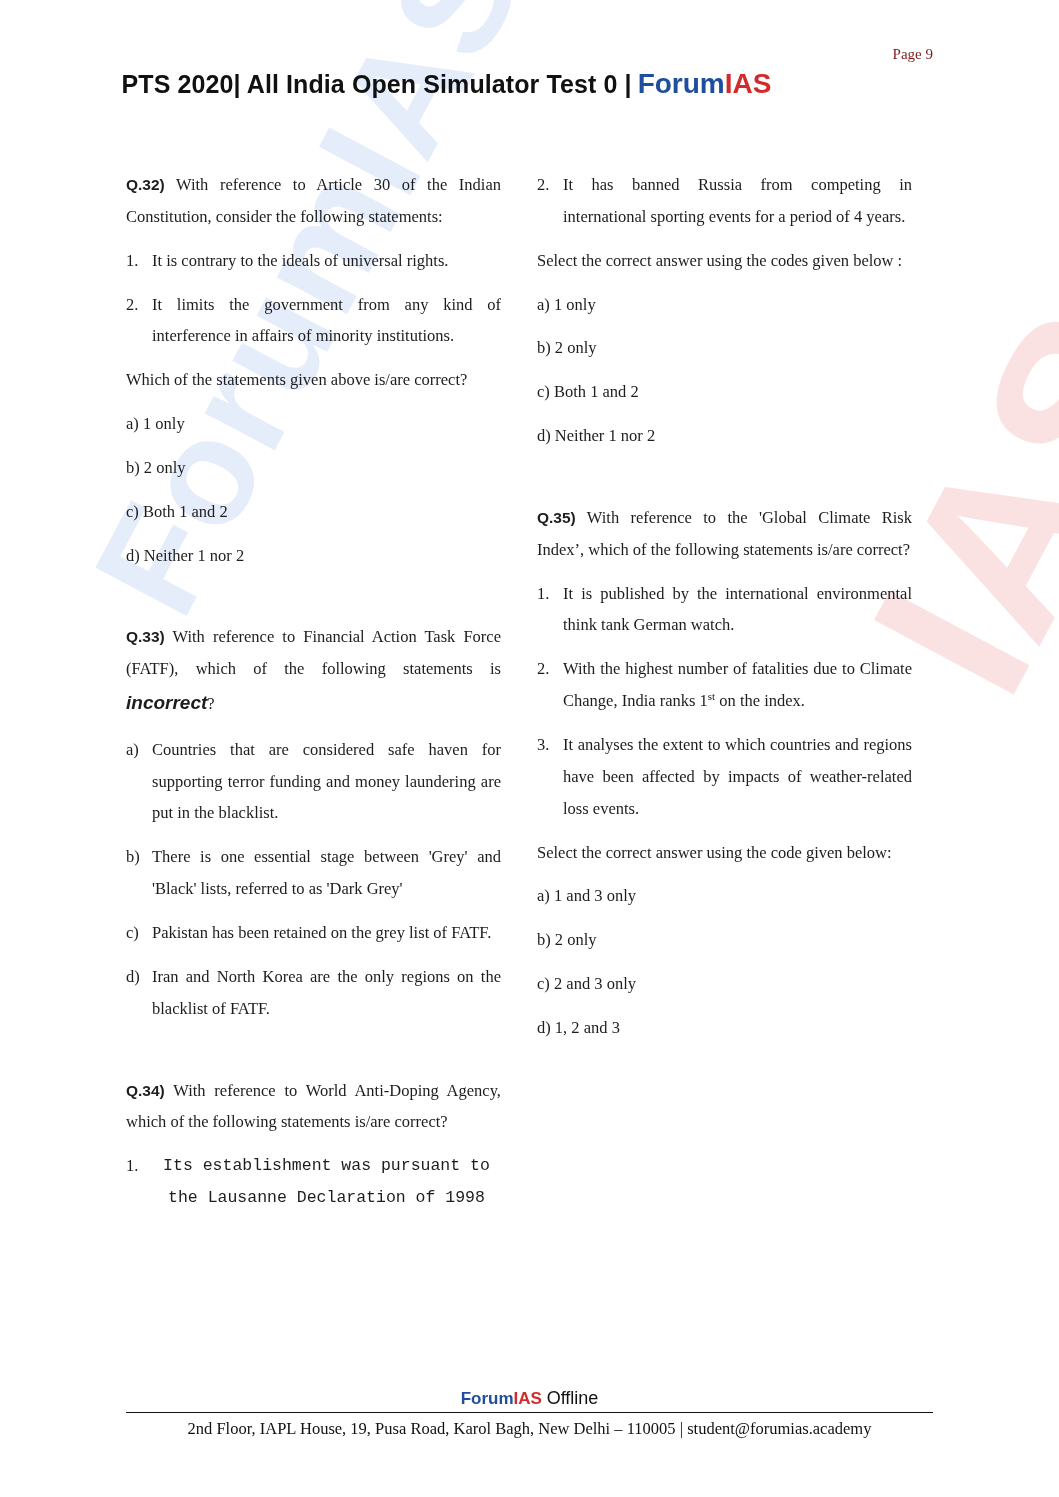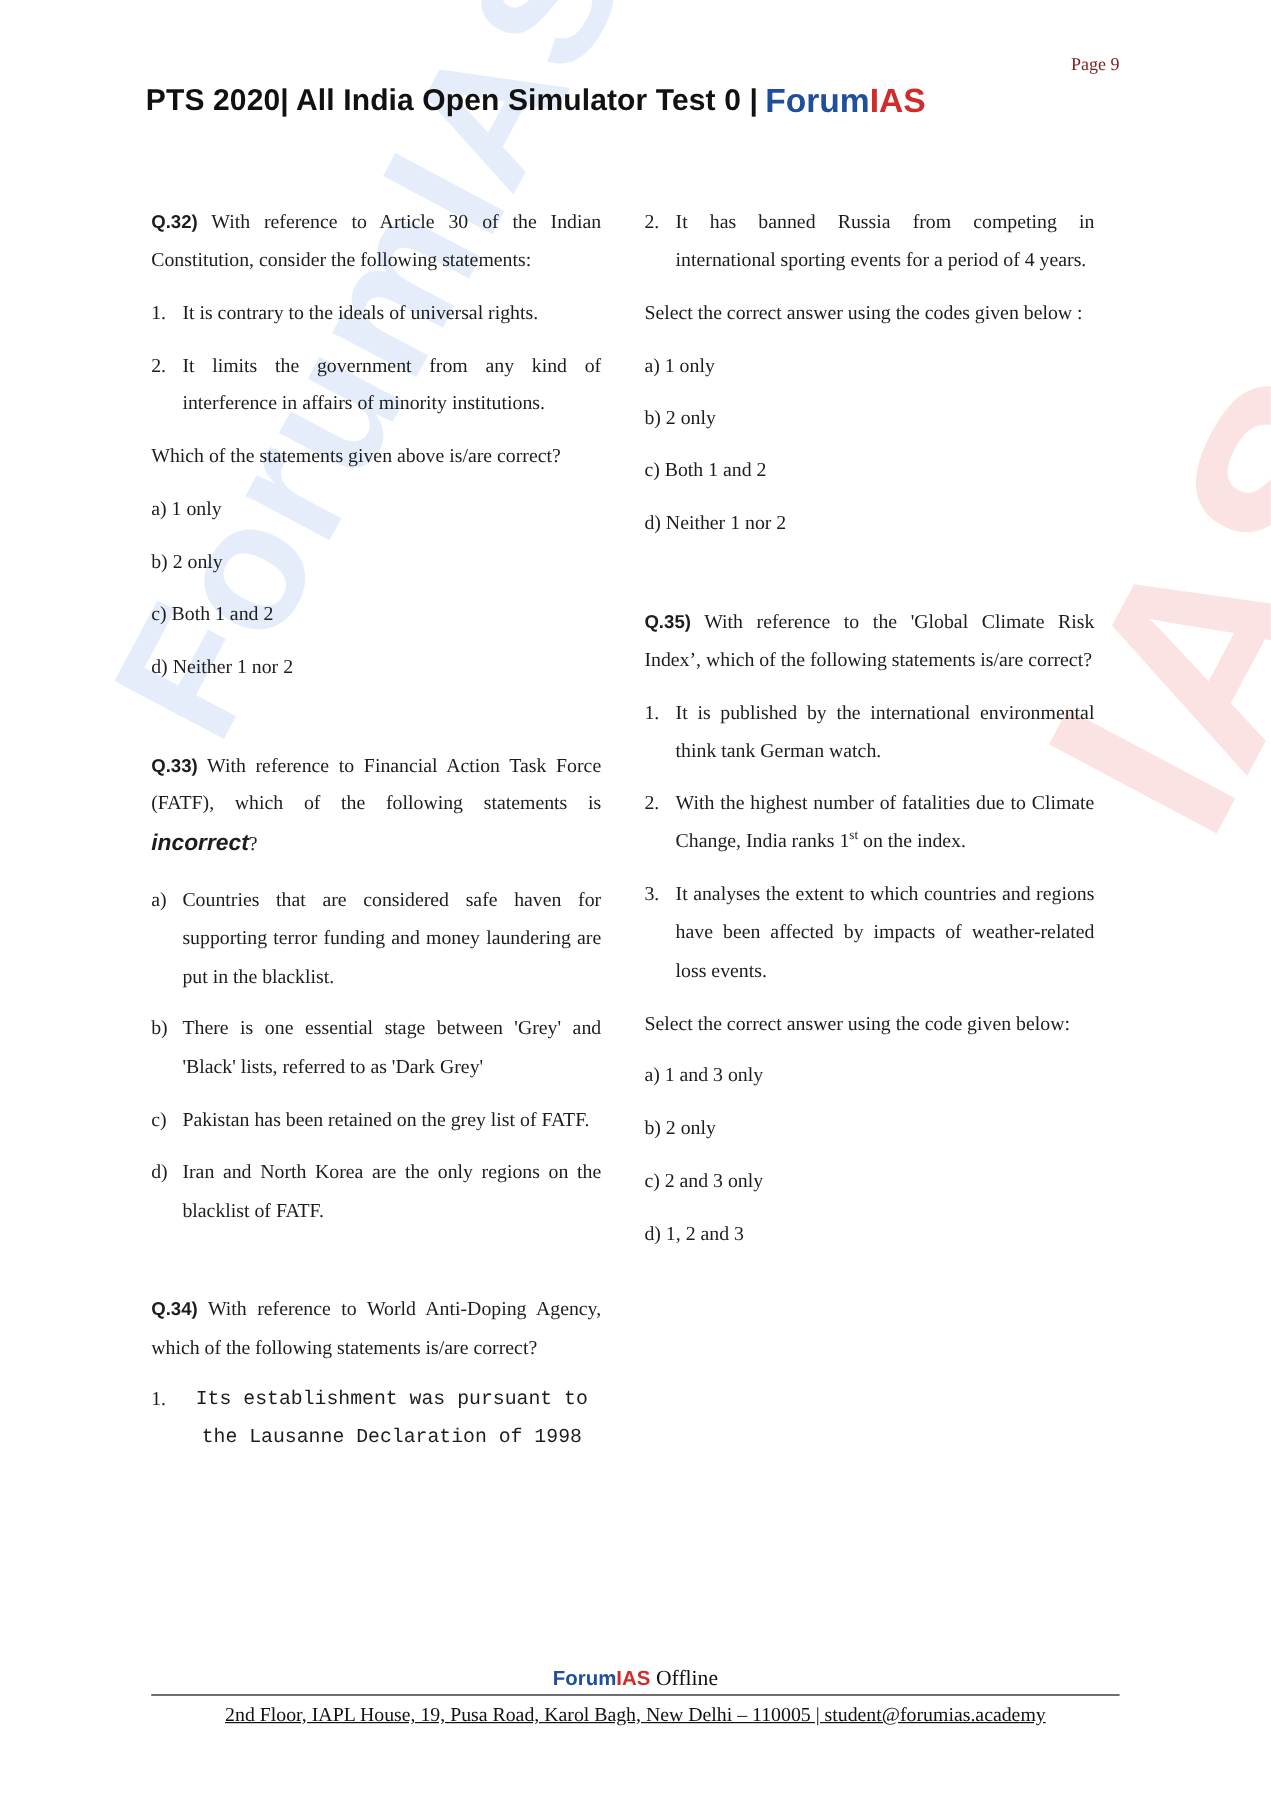--- a/index.html
+++ b/index.html
@@ -173,35 +173,34 @@
   .footer-brand {
     font-family: "Liberation Sans", sans-serif;
     font-weight: bold;
     font-size: 17px;
     margin-bottom: 2px;
   }
   .footer-brand .forum { color: #1f4e9c; }
   .footer-brand .ias { color: #d22b2b; }
   .footer-brand .offline {
     color: #111;
-    font-family: Liberation Serif, serif;
+    font-family: Liberation Sans, sans-serif;
     font-weight: normal;
     font-size: 18px;
     margin-top: 11px;
   }
   .footer-rule {
     border: 0;
     border-top: 1.6px solid #111;
     margin: 3px 0 6px 0;
   }
   .footer-addr {
     font-family: "Liberation Serif", serif;
     font-size: 16.5px;
     color: #111;
-    text-decoration: underline;
   }
 </style>
 </head>
 <body>
 
 <div class="page">
 
   <div class="watermark">
     <div class="wm-text">ForumIAS</div>
     <div class="wm-ias">IAS</div>

